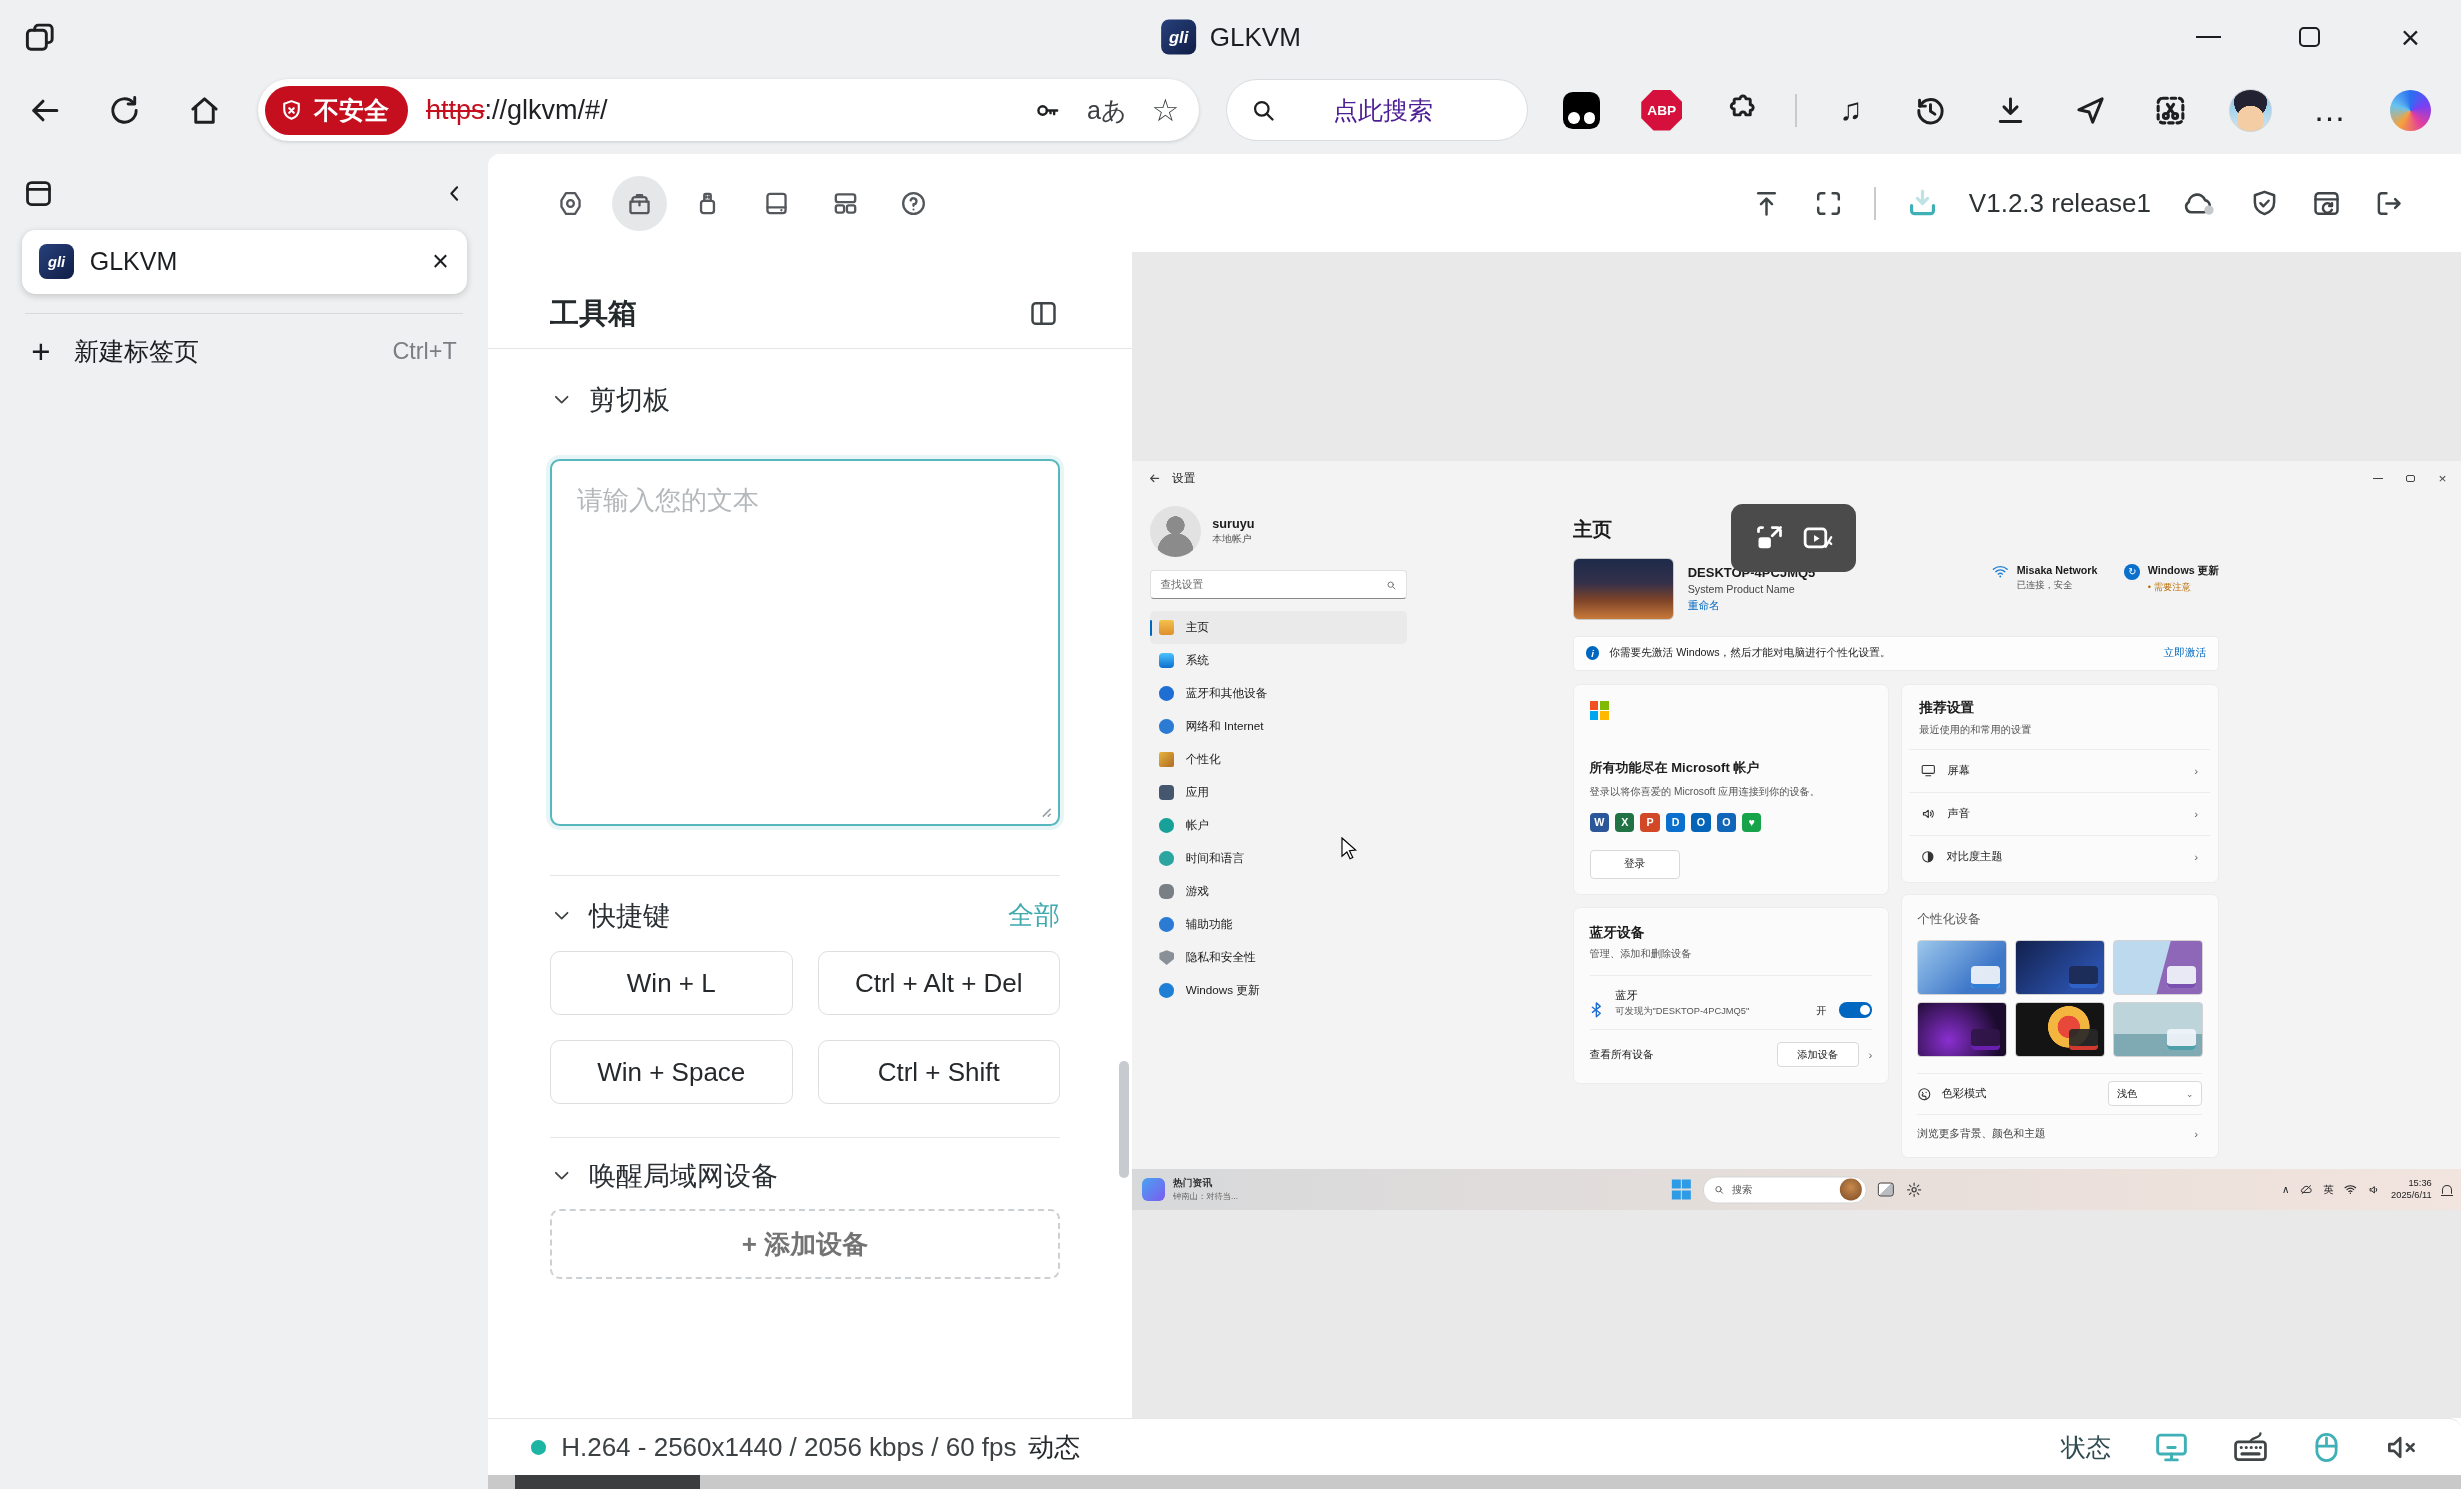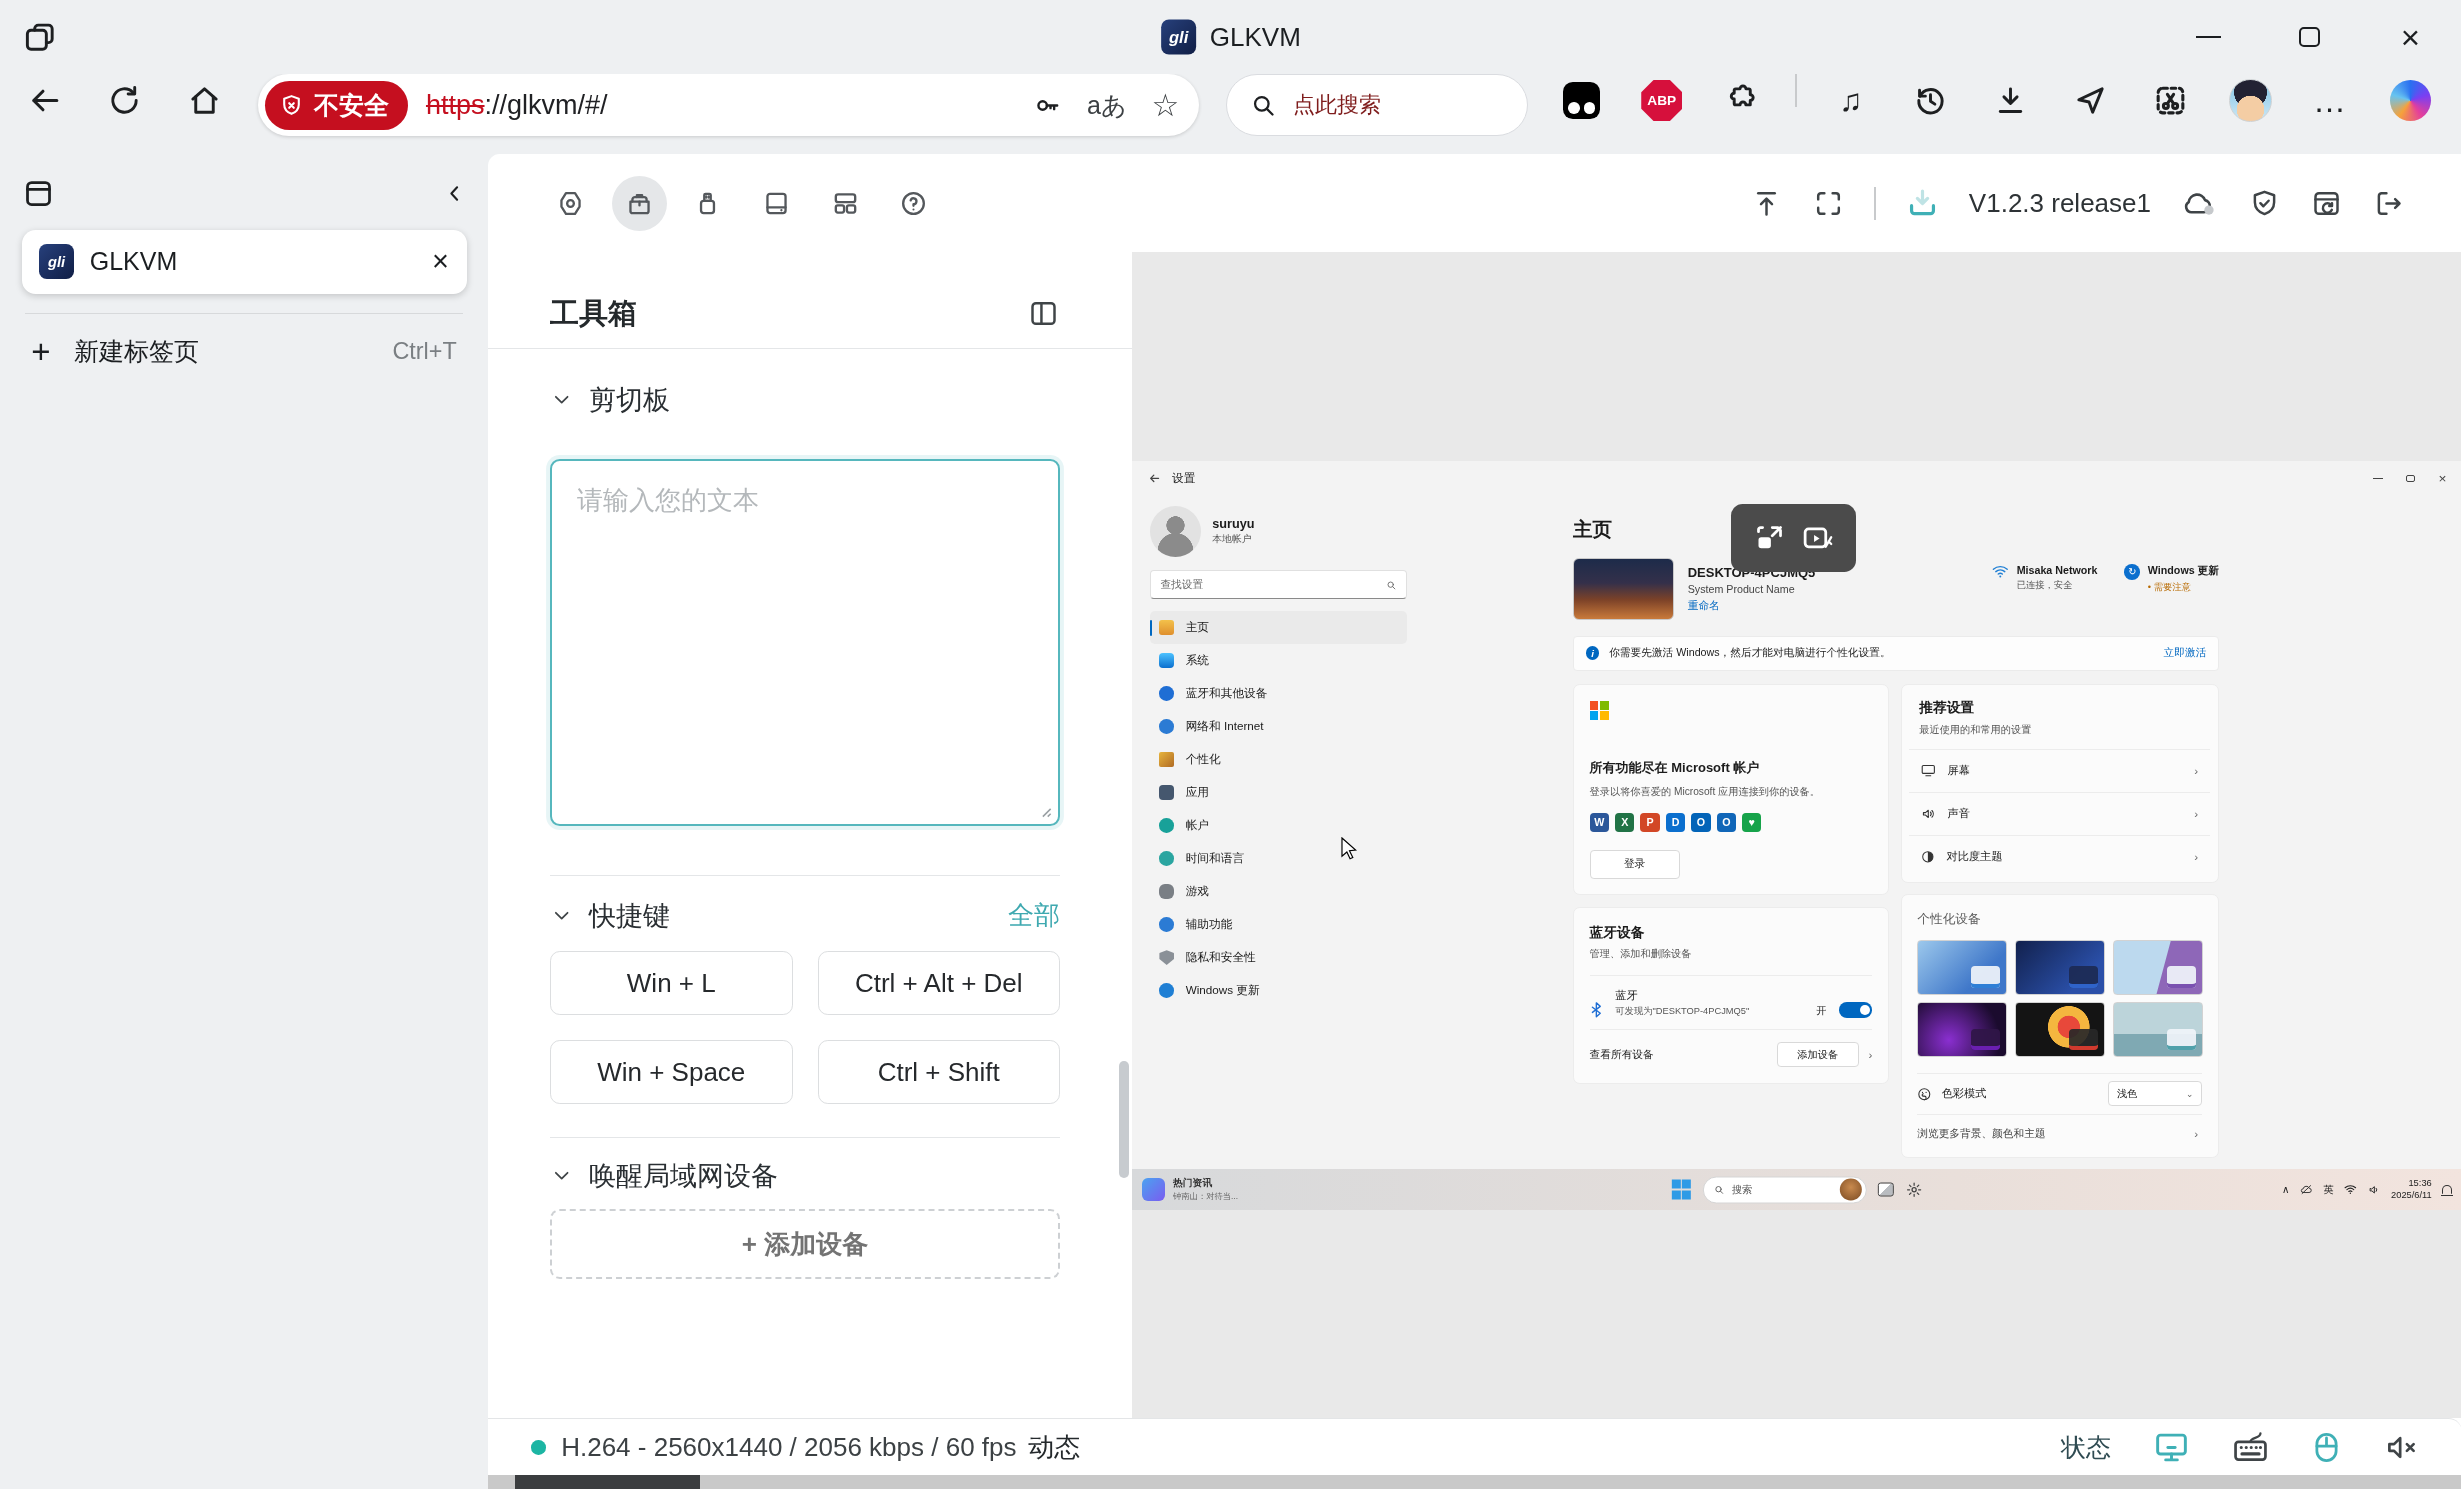--- a/index.html
+++ b/index.html
@@ -14,31 +14,31 @@
   .title-center { position:absolute; left:50%; top:50%; transform:translate(-50%,-50%); display:flex; align-items:center; gap:13.7px; }
   .favicon { width:35px; height:35px; border-radius:7.8px; background:linear-gradient(135deg,#27407c,#101e45); color:#fff; font-weight:bold; font-style:italic; font-size:16.6px; display:flex; align-items:center; justify-content:center; }
   .app-title { font-size:26px; color:#1b1e21; }
   .win-controls { margin-left:auto; display:flex; align-items:center; gap:72px; padding-right:13.7px; }
   .wc { width:29px; height:29px; display:flex; align-items:center; justify-content:center; color:#1b1e21; }
   .wc-min { width:25px; border-top:2px solid #1b1e21; height:0; }
   .wc-max { width:21.5px; height:19.5px; border:2px solid #1b1e21; border-radius:4.9px; }
   .wc-close { font-size:33px; line-height:1; }
 
   
-  .toolbar { height:80px; display:flex; align-items:flex-start; padding:0 25px 7.8px 17.6px; gap:27px; background:#eef0f2; }
+  .toolbar { height:80px; display:flex; align-items:center; padding:0 25px 7.8px 17.6px; gap:27px; background:#eef0f2; }
   .tb-btn { width:53px; height:53px; border-radius:9.8px; display:flex; align-items:center; justify-content:center; flex:0 0 auto; }
   .addr { width:1059px; height:62px; background:#fff; border-radius:31px; box-shadow:0 1px 3.9px rgba(0,0,0,.16); display:flex; align-items:center; padding:0 19.5px 0 7.8px; gap:17.6px; }
   .badge { height:49px; border-radius:24.4px; background:#c50f1f; color:#fff; display:flex; align-items:center; gap:9.8px; padding:0 19.5px 0 13.7px; font-size:25px; font-weight:bold; }
   .url { font-size:27px; color:#202124; white-space:nowrap; }
   .url .scheme { color:#c50f1f; text-decoration:line-through; }
   .addr-right { margin-left:auto; display:flex; align-items:center; gap:25px; }
   .translate { font-size:25px; color:#3c4043; }
   .star { font-size:31px; color:#3c4043; }
   .search-pill { width:335px; height:62px; background:#fff; border:1px solid #dadce0; border-radius:31px; display:flex; align-items:center; gap:15.6px; padding:0 23.4px; }
-  .search-ph { font-size:22px; color:#7f1d1d; }
+  .search-ph { font-size:25px; color:#4c1d95;margin-left:40px; }
   .ext-black { width:37px; height:37px; background:#000; border-radius:9.8px; position:relative; }
   .ext-black::before,.ext-black::after { content:""; position:absolute; bottom:4.9px; width:11.7px; height:11.7px; border-radius:50%; background:#fff; }
   .ext-black::before { left:4.9px; } .ext-black::after { right:4.9px; }
   .abp { width:41px; height:41px; background:#d6103c; color:#fff; font-weight:bold; font-size:13.7px; display:flex; align-items:center; justify-content:center; clip-path:polygon(30% 0,70% 0,100% 30%,100% 70%,70% 100%,30% 100%,0 70%,0 30%); }
   .vdiv { width:2px; height:33px; background:#c8cacc; }
   .music { font-size:31px; color:#1d1f21; }
   .avatar { width:43px; height:43px; border-radius:50%; background:radial-gradient(circle at 50% 72%,#f4cda4 0 38%,transparent 39%),radial-gradient(circle at 50% 30%,#223 0 46%,transparent 47%),linear-gradient(180deg,#7fc4e8,#cfe8f4); border:1px solid #cfd2d4; }
   .more { font-size:33px; color:#1d1f21; letter-spacing:2px; }
   .copilot { width:41px; height:41px; border-radius:50%; background:conic-gradient(#2a6ff1,#7a3ff2,#e43f9b,#f6a23b,#67c3f0,#2a6ff1); }
 

